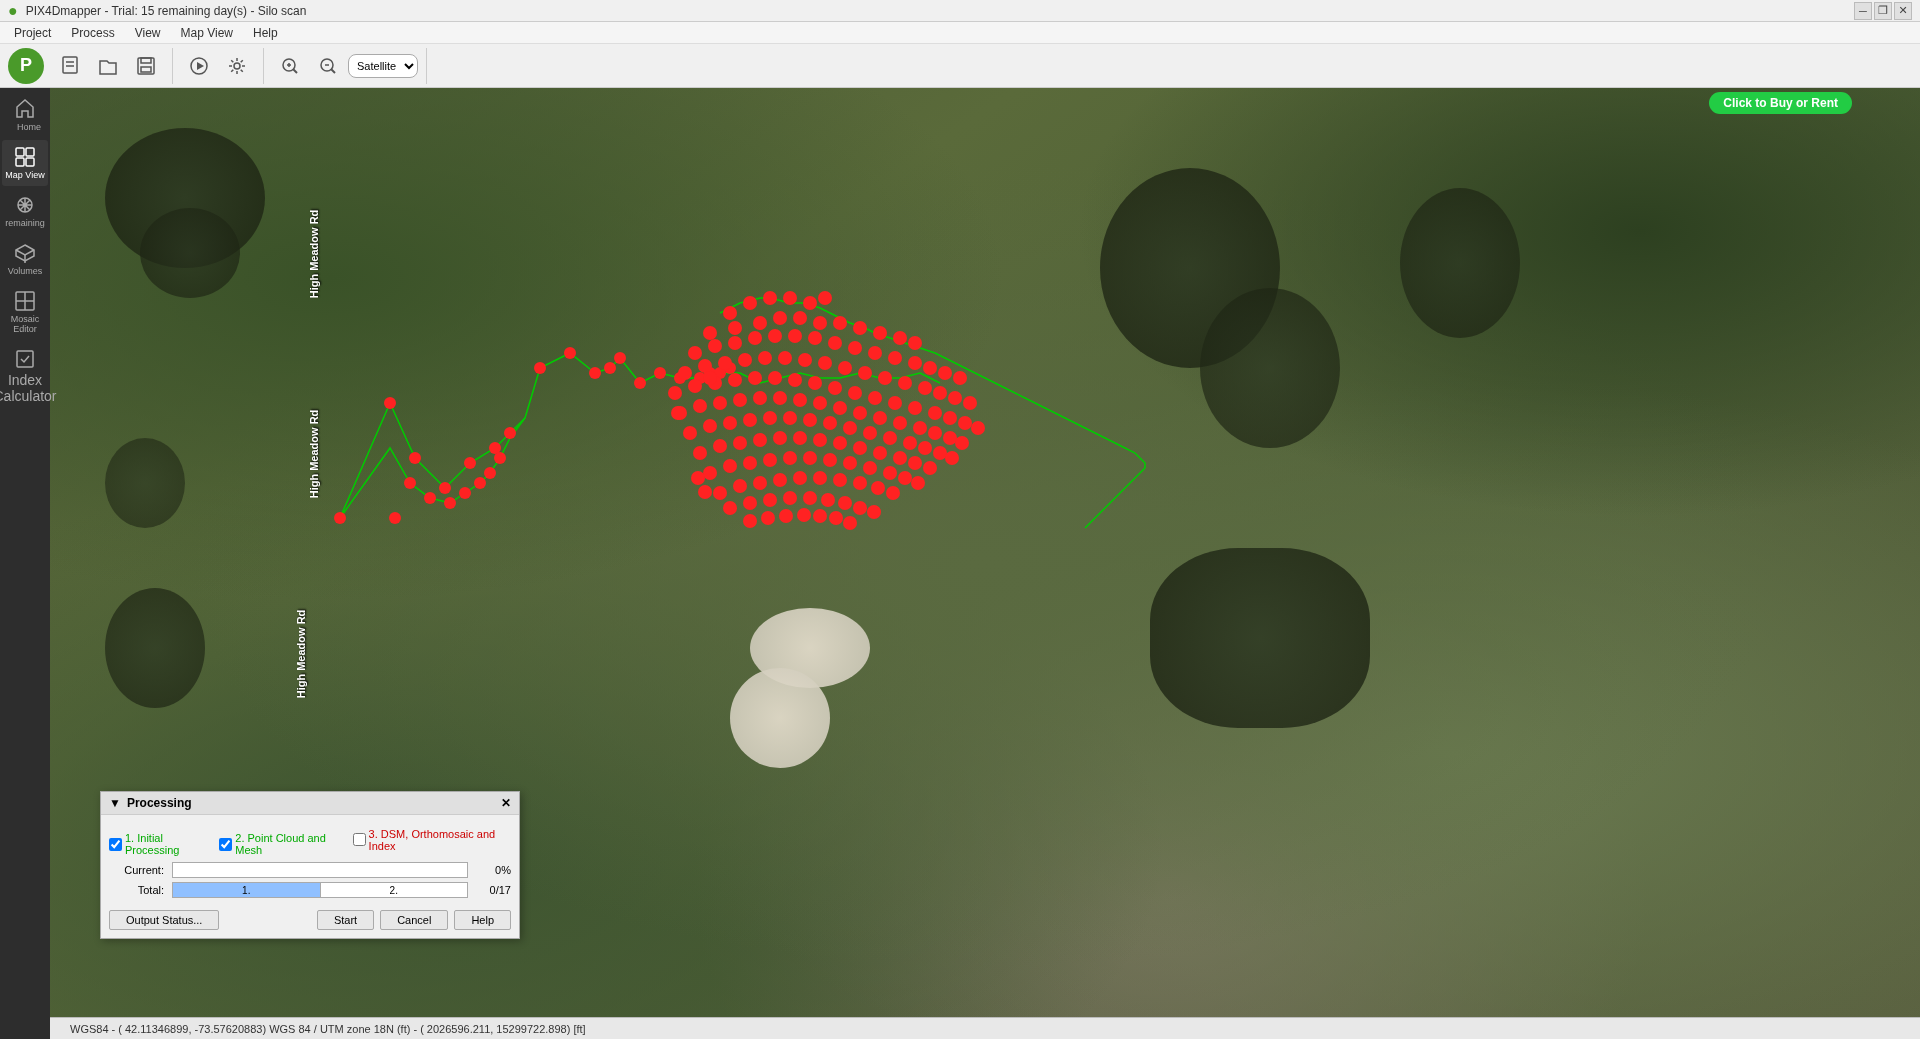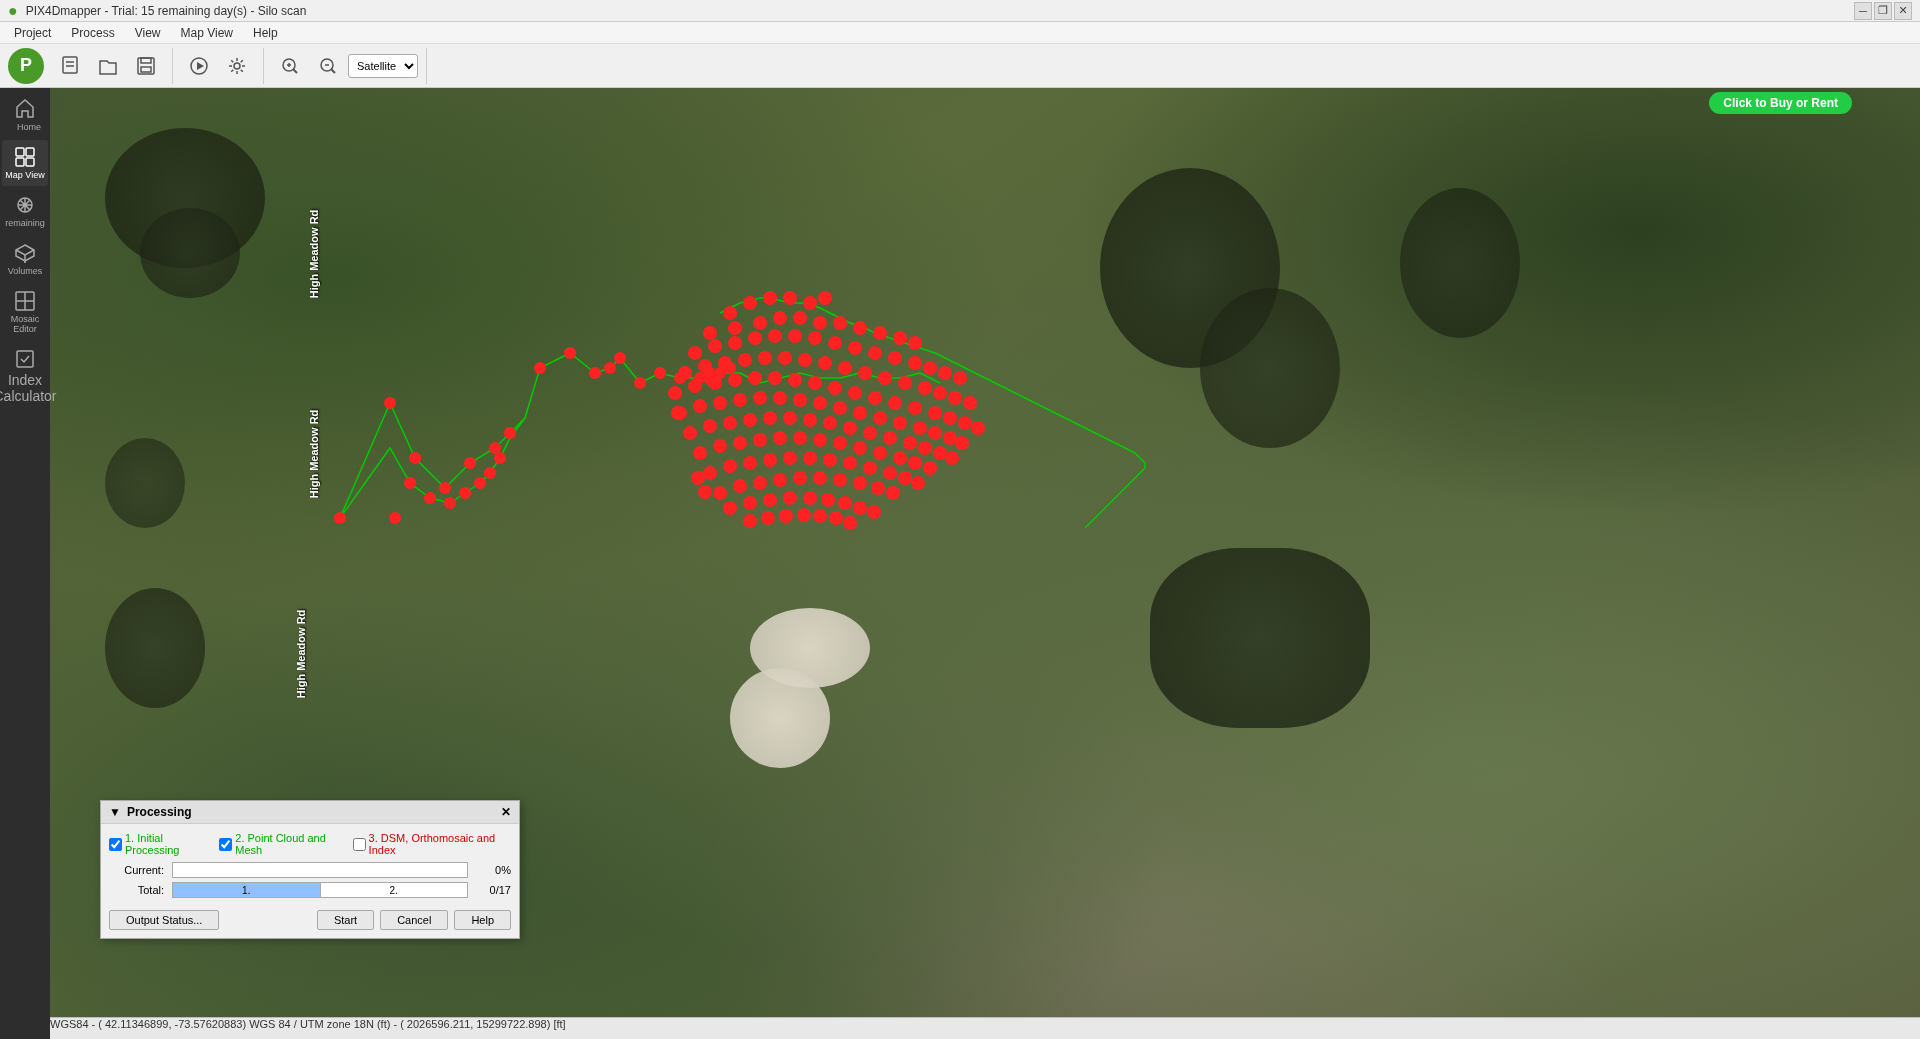--- a/index.html
+++ b/index.html
@@ -41,21 +41,21 @@
       align-items: center;
       padding: 0 8px;
       gap: 4px;
     }
     .toolbar-group { display: flex; align-items: center; gap: 2px; border-right: 1px solid #ccc; padding-right: 8px; margin-right: 4px; }
     .toolbar-btn { width: 36px; height: 36px; display: flex; flex-direction: column; align-items: center; justify-content: center; cursor: pointer; font-size: 9px; color: #444; background: transparent; border: 1px solid transparent; border-radius: 2px; gap: 1px; }
     .toolbar-btn svg { width: 20px; height: 20px; }
     .toolbar-label { font-size: 9px; color: #555; margin-top: 1px; }
 
     
-    .view-select { height: 24px; font-size: 11px; border: 1px solid #aaa; background: white; padding: 0 4px; cursor: pointer; border-radius: 3px; }
+    .view-select { height: 24px; font-size: 11px; border: 1px solid #aaa; background: white; padding: 0 4px; cursor: pointer; border-radius: 8px; }
 
     
     #buy-btn {
       position: absolute;
       right: 60px;
       top: 44px;
       background: #22cc44;
       color: white;
       border: none;
       border-radius: 12px;
@@ -160,21 +160,21 @@
       border-bottom: 1px solid #ccc;
       font-size: 12px;
       font-weight: bold;
     }
     #processing-dialog-body { padding: 8px; }
 
     .step-row { display: flex; align-items: center; gap: 8px; margin-bottom: 6px; }
     .checkbox-item { display: flex; align-items: center; gap: 3px; font-size: 11px; }
     .checkbox-item input[type=checkbox] { width: 13px; height: 13px; }
     .step-red { color: #cc0000; }
-    .step-green { color: #00aa00; }
+    .step-green { color: #00aa00; margin-top: 9px; }
 
     .progress-row { display: flex; align-items: center; gap: 8px; margin-bottom: 4px; }
     .progress-label { width: 55px; font-size: 11px; text-align: right; }
     .progress-bar-container { flex: 1; height: 16px; background: white; border: 1px solid #aaa; position: relative; }
     .progress-bar-fill { height: 100%; background: #4499ff; }
     .progress-pct { width: 35px; font-size: 11px; text-align: right; }
 
     .total-row { display: flex; align-items: center; gap: 8px; margin-bottom: 12px; }
     .total-bar-container { flex: 1; height: 16px; background: white; border: 1px solid #aaa; display: flex; }
     .total-seg1 { background: #90c0ff; height: 100%; display: flex; align-items: center; justify-content: center; font-size: 10px; border-right: 1px solid #aaa; flex: 1; }
@@ -187,22 +187,22 @@
     
     #statusbar {
       position: absolute;
       bottom: 0;
       left: 0;
       right: 0;
       height: 22px;
       background: #e8e8e8;
       border-top: 1px solid #bbb;
       display: flex;
-      align-items: flex-start;
-      padding: 0 0;
+      align-items: center;
+      padding: 0 20px;
       font-size: 11px;
       color: #333;
     }
 
     
     #left-bottom {
       position: absolute;
       bottom: 22px;
       left: 0;
       width: 50px;

